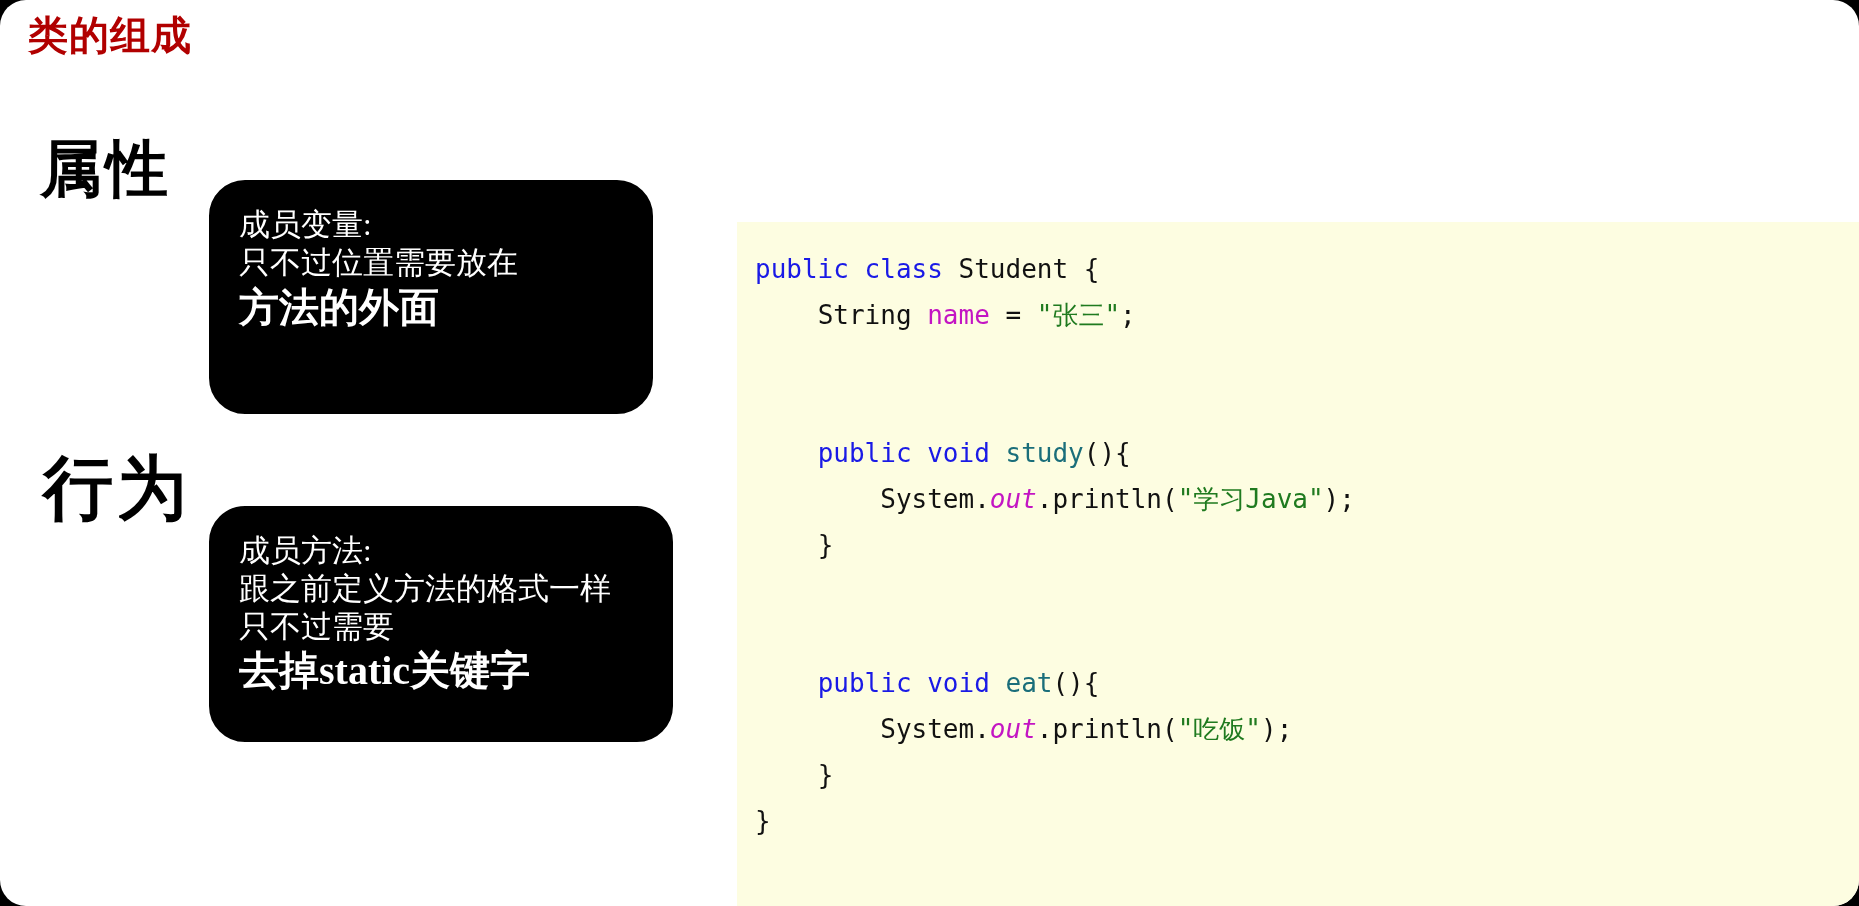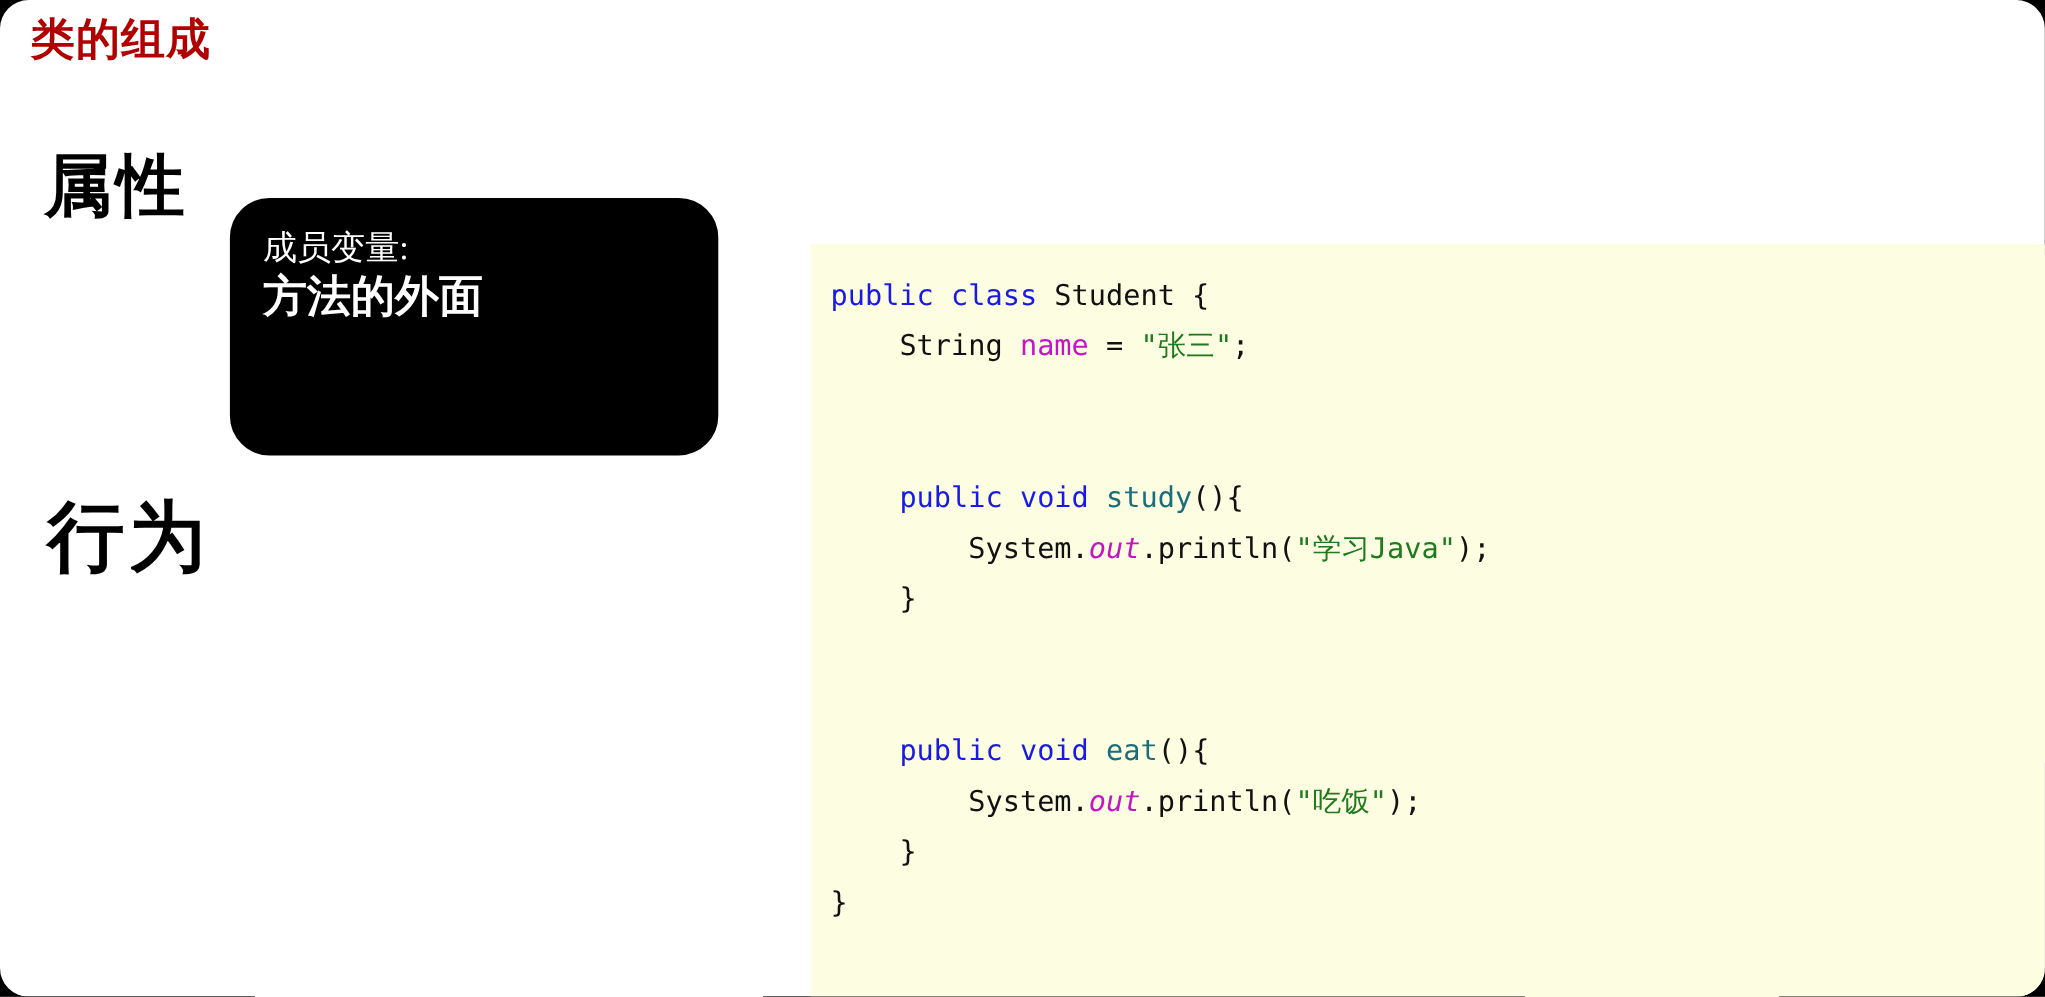--- a/index.html
+++ b/index.html
@@ -138,23 +138,30 @@
   <div class="white-box" id="box-attributes">
     <span>属性</span>
   </div>
 
   <div class="white-box" id="box-behaviour">
     <span>行为</span>
   </div>
 
   <div class="bubble" id="bubble-field">
     <div class="bubble-line">成员变量:</div>
+    <div class="bubble-line">只不过位置需要放在</div>
     <div class="bubble-emph">方法的外面</div>
   </div>
 
+  <div class="bubble" id="bubble-method">
+    <div class="bubble-line">成员方法:</div>
+    <div class="bubble-line">跟之前定义方法的格式一样</div>
+    <div class="bubble-line">只不过需要</div>
+    <div class="bubble-emph">去掉static关键字</div>
+  </div>
 
   <div id="code-panel">
     <div id="code-body">
         <div class="code-line"><span class="kw">public</span><span class="plain"> </span><span class="kw">class</span><span class="plain"> Student {</span></div>
         <div class="code-line"><span>    </span><span class="plain">String</span><span class="plain"> </span><span class="ident-mag">name</span><span class="plain"> = </span><span class="str-green">"张三"</span><span class="plain">;</span></div>
         <div class="code-line">&nbsp;</div>
         <div class="code-line">&nbsp;</div>
         <div class="code-line"><span>    </span><span class="kw">public</span><span class="plain"> </span><span class="kw">void</span><span class="plain"> </span><span class="method-teal">study</span><span class="plain">(){</span></div>
         <div class="code-line"><span>        </span><span class="plain">System.</span><span class="ident-mag-i">out</span><span class="plain">.println(</span><span class="str-green">"学习Java"</span><span class="plain">);</span></div>
         <div class="code-line"><span>    </span><span class="plain">}</span></div>

